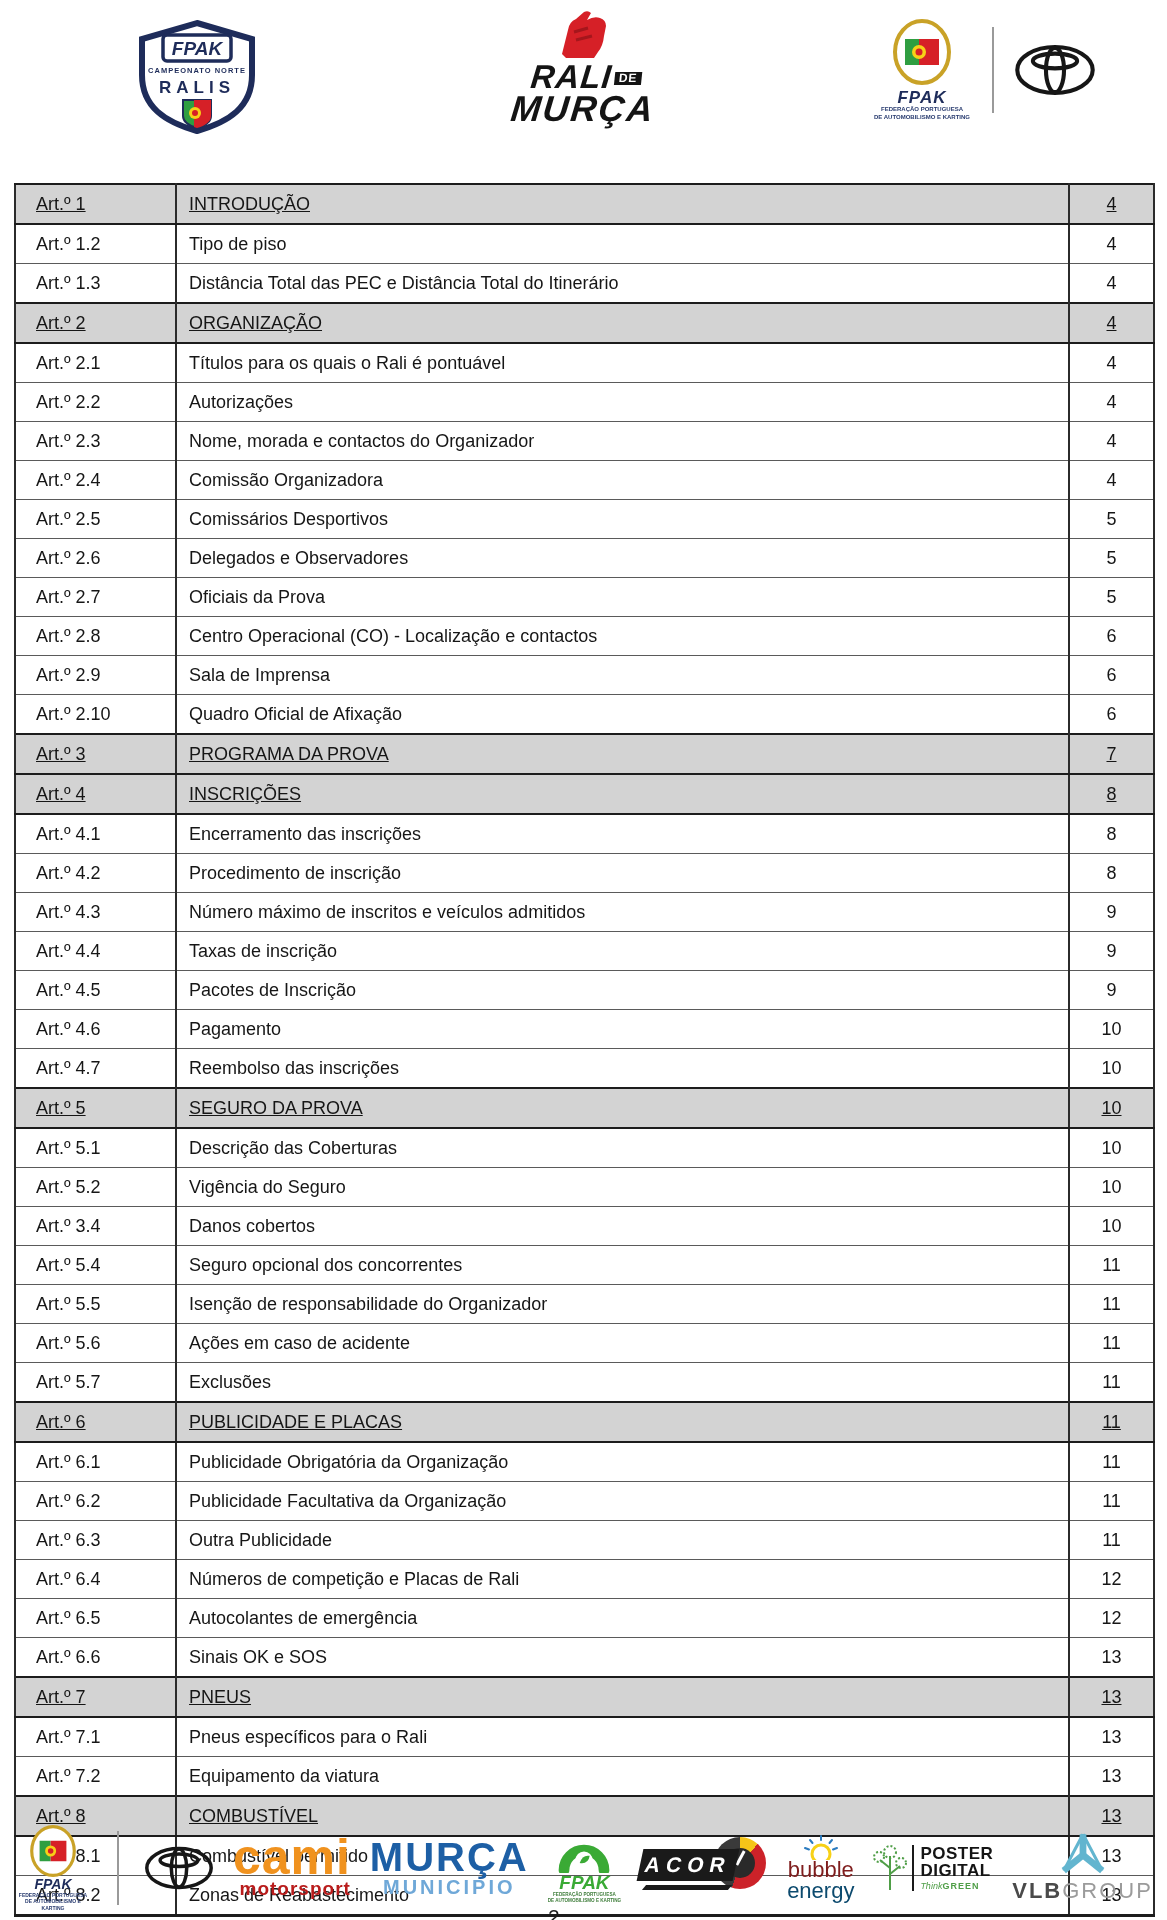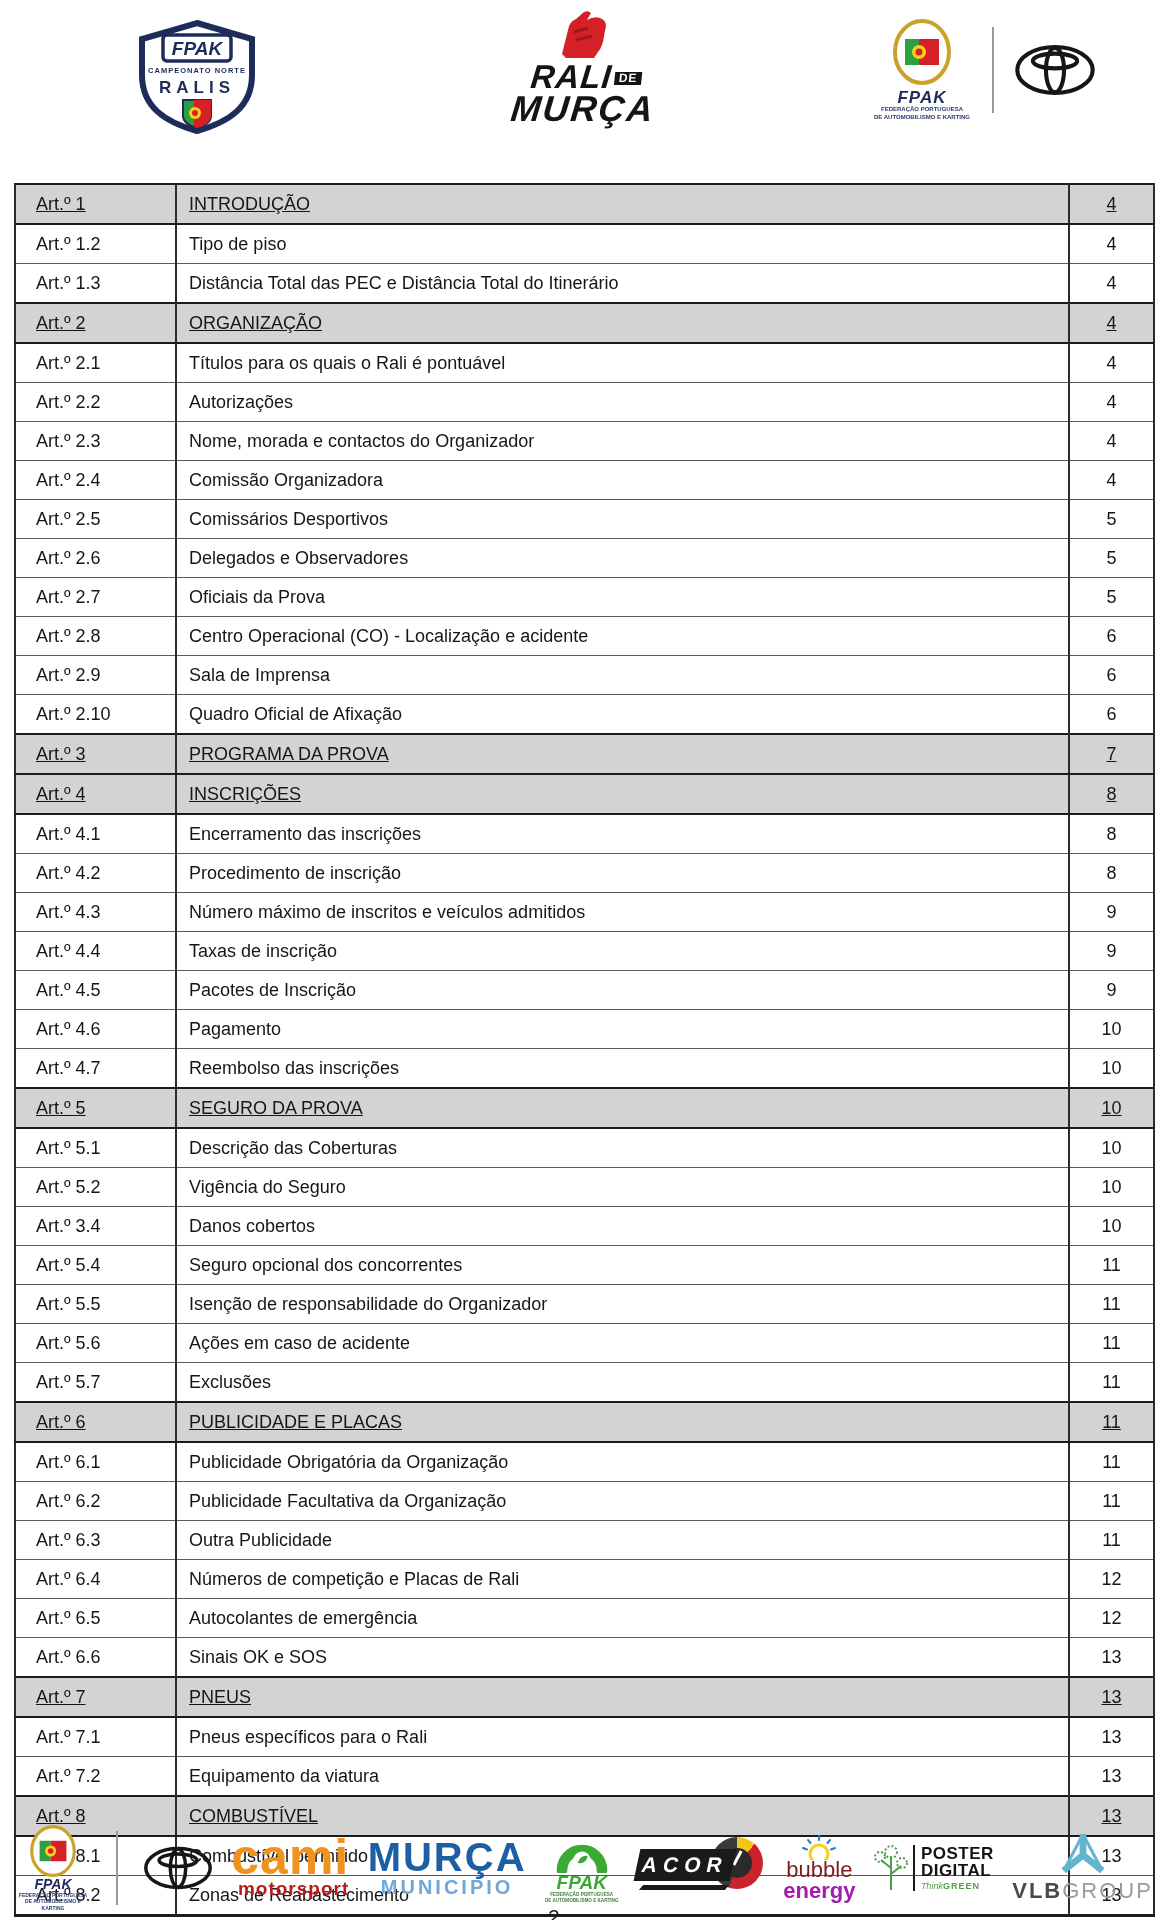--- a/index.html
+++ b/index.html
@@ -63,21 +63,21 @@
   .acor-gauge-inner { width:30px; height:30px; border-radius:50%; background:#2a2a2a;
                       position:relative; }
   .acor-needle { position:absolute; left:14px; top:2px; width:3px; height:16px; background:#fff; transform:rotate(28deg); }
   .acor-bar { position:absolute; left:0; top:12px; width:96px; height:32px; background:#1a1a1a;
               transform:skewX(-12deg); display:flex; align-items:center; justify-content:center; }
   .acor-text { color:#ffffff; font-weight:bold; font-size:21px; letter-spacing:6px; }
   .acor-streak { position:absolute; left:4px; top:48px; width:86px; height:5px; background:#1a1a1a;
                  transform:skewX(-40deg); }
 
   .bubble-line1 { font-size:22px; font-weight:normal; color:#7f1d1d; line-height:0.95; }
-  .bubble-line2 { font-size:22px; font-weight:bold; color:#a21caf; line-height:0.95; }
+  .bubble-line2 { font-size:22px; font-weight:normal; color:#0c4a6e; line-height:0.95; }
 
   .poster { display:flex; align-items:center; }
   .poster-text { border-left:2px solid #1a1a1a; padding-left:6px; margin-left:5px; }
   .poster-line { font-size:17px; font-weight:900; color:#141414; line-height:1; letter-spacing:0.5px; }
   .poster-tag { font-size:9px; margin-top:2px; }
   .poster-tag-script { color:#4f9e47; font-style:italic; }
   .poster-tag-caps { color:#4f9e47; font-weight:bold; letter-spacing:1px; }
 
   .vlb-text { font-size:22px; letter-spacing:2px; margin-top:2px; }
   .vlb-bold { font-weight:bold; color:#4a4a4a; }
@@ -197,21 +197,21 @@
       <td class="c-title">Delegados e Observadores</td>
       <td class="c-page">5</td>
     </tr>
         <tr>
       <td class="c-art">Art.º 2.7</td>
       <td class="c-title">Oficiais da Prova</td>
       <td class="c-page">5</td>
     </tr>
         <tr>
       <td class="c-art">Art.º 2.8</td>
-      <td class="c-title">Centro Operacional (CO) - Localização e acidente</td>
+      <td class="c-title">Centro Operacional (CO) - Localização e contactos</td>
       <td class="c-page">6</td>
     </tr>
         <tr>
       <td class="c-art">Art.º 2.9</td>
       <td class="c-title">Sala de Imprensa</td>
       <td class="c-page">6</td>
     </tr>
         <tr>
       <td class="c-art">Art.º 2.10</td>
       <td class="c-title">Quadro Oficial de Afixação</td>

